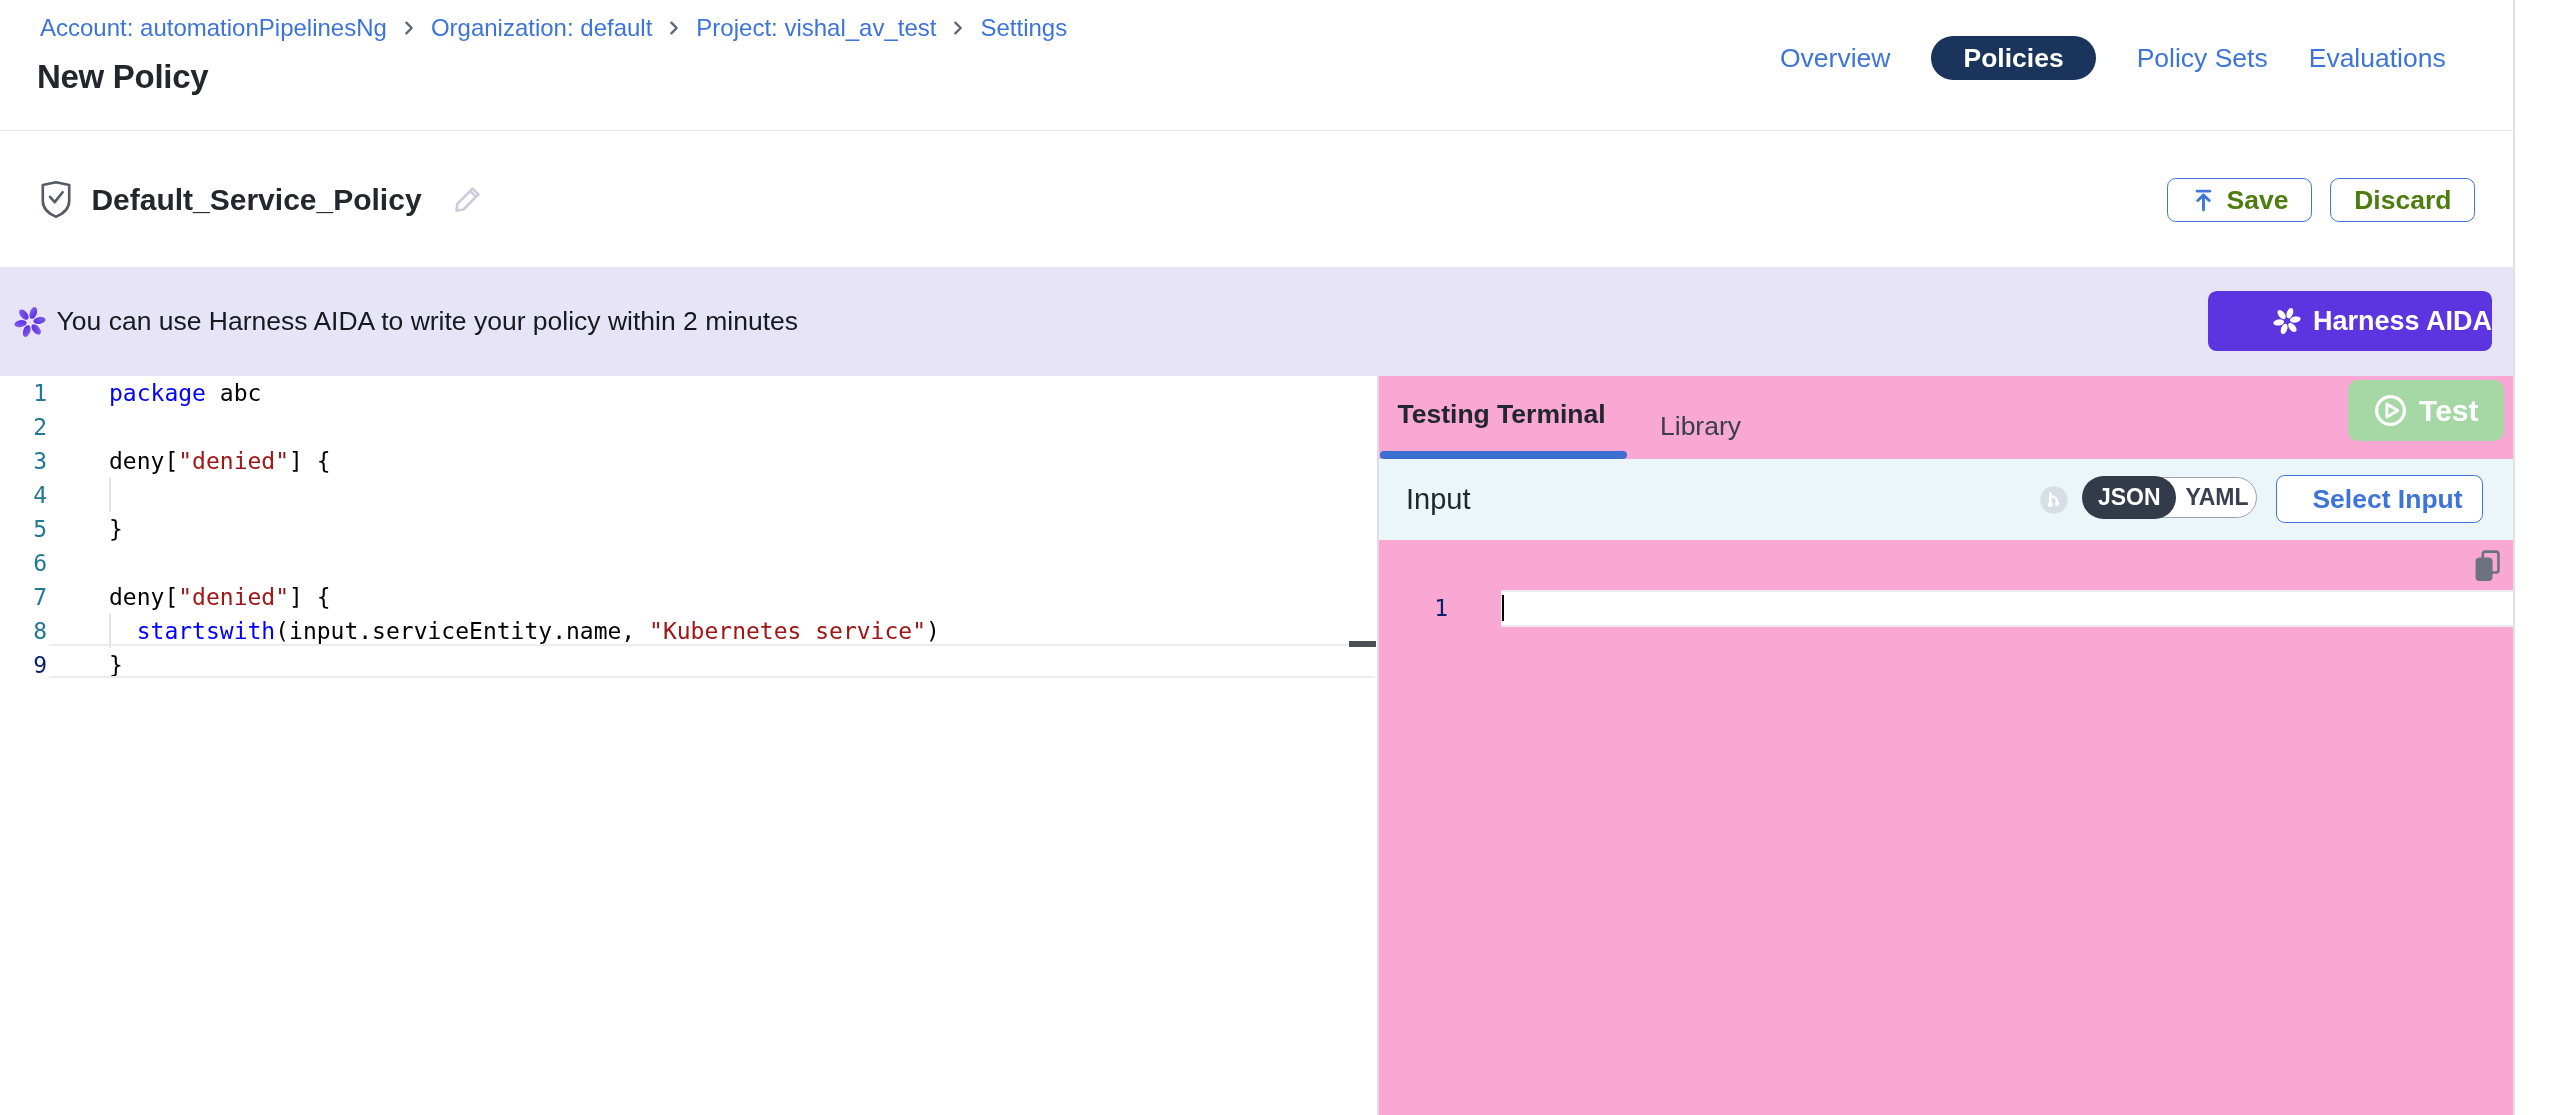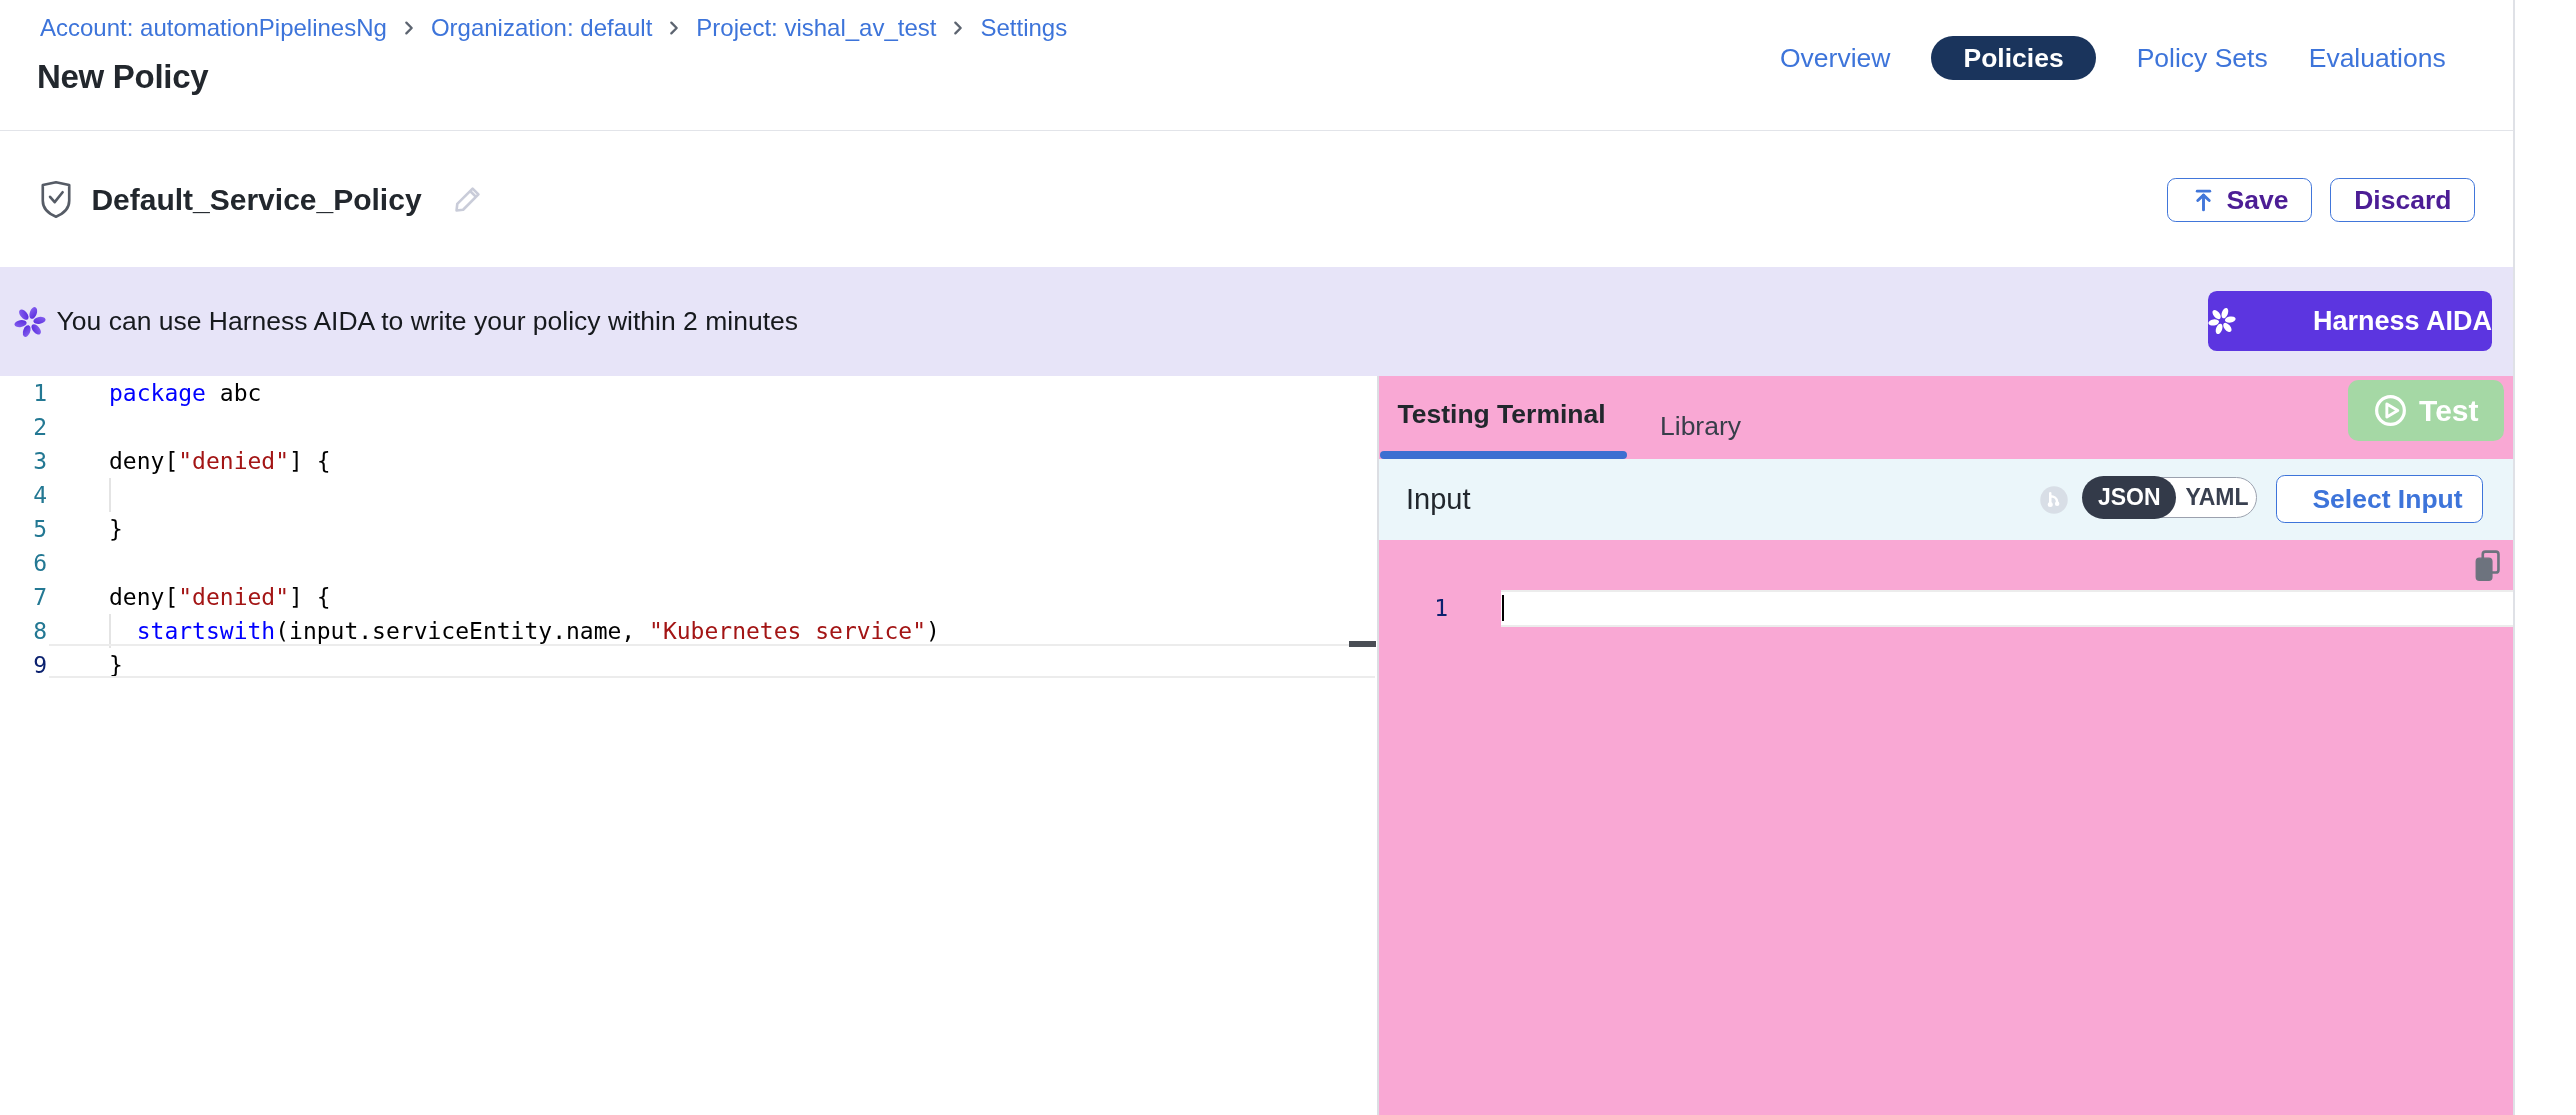--- a/index.html
+++ b/index.html
@@ -22,30 +22,30 @@
   .nav-item.pill { background:#1A345C; color:#fff; font-weight:600; height:44px; line-height:44px;
                    padding:0 32px; border-radius:22px; }
 
   
   .policy-bar { left:0; top:132px; width:2513px; height:135px; background:#fff;padding-left:42px; }
   .policy-id { position:absolute; left:40px; top:0; height:135px; display:flex; align-items:center; gap:19.4px; }
   .policy-name { font-size:30px; font-weight:bold; color:#22272D; }
   .edit-btn { margin-left:8.8px; display:flex; align-items:center; cursor:pointer; }
   .actions { position:absolute; left:2167px; top:46px; display:flex; gap:17.7px; }
   .btn-outline { height:44px; display:flex; align-items:center; justify-content:center; gap:10.6px;
-                 background:#fff; border:1.8px solid #4176DA; border-radius:8.8px; color:#4c1d95;
+                 background:#fff; border:1.8px solid #4176DA; border-radius:8.8px; color:#4d7c0f;
                  font-size:26.5px; font-weight:600; padding:0 23px; cursor:pointer; font-family:inherit; }
 
   
   .aida-banner { left:0; top:267px; width:2513px; height:109px; background:#E7E4F8; display:flex; align-items:center; }
   .aida-flower { margin-left:14px; flex:none; display:flex; }
   .banner-text { margin-left:10.6px; font-size:26.5px; color:#16191D; }
   .aida-btn { position:absolute; left:2208px; top:24px; width:284px; height:60px; background:#5C35E0;
               border:none; border-radius:8.8px; color:#fff; font-size:27px; font-weight:bold;
-              display:flex; align-items:center; justify-content:space-between; gap:12.4px; cursor:pointer; font-family:inherit; }
+              display:flex; align-items:center; justify-content:flex-end; gap:12.4px; cursor:pointer; font-family:inherit; }
 
   
   .editor-pane { left:0; top:376px; width:1377px; height:740px; background:#fff; }
   .code-row { position:relative; height:34px; display:flex; align-items:center;
               font-family:"DejaVu Sans Mono","Liberation Mono",monospace; font-size:23px; line-height:34px; }
   .gutter { width:47px; flex:none; text-align:right; color:#237893; user-select:none; }
   .gutter.active-num { color:#0B216F; }
   .code-text { padding-left:62px; white-space:pre; color:#000; }
   .tok-keyword { color:#0000FF; }
   .tok-string  { color:#A31515; }

